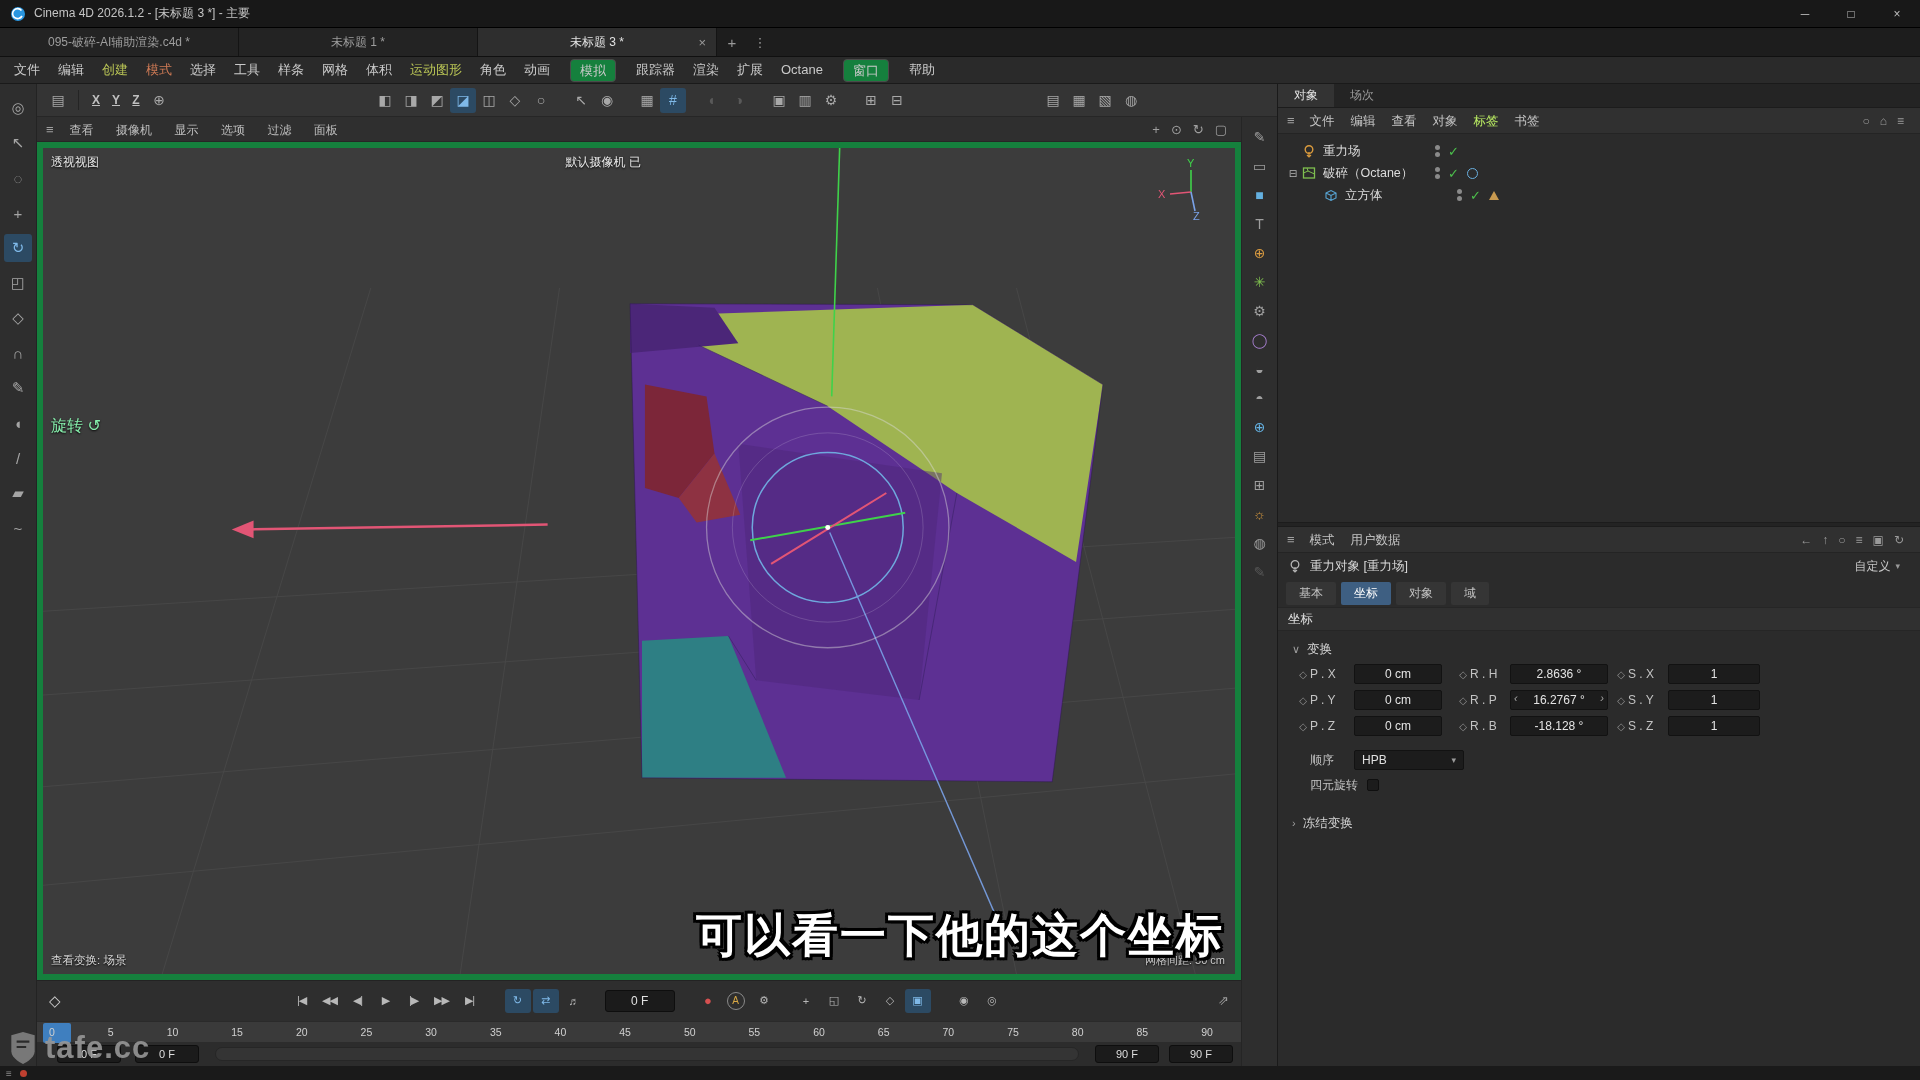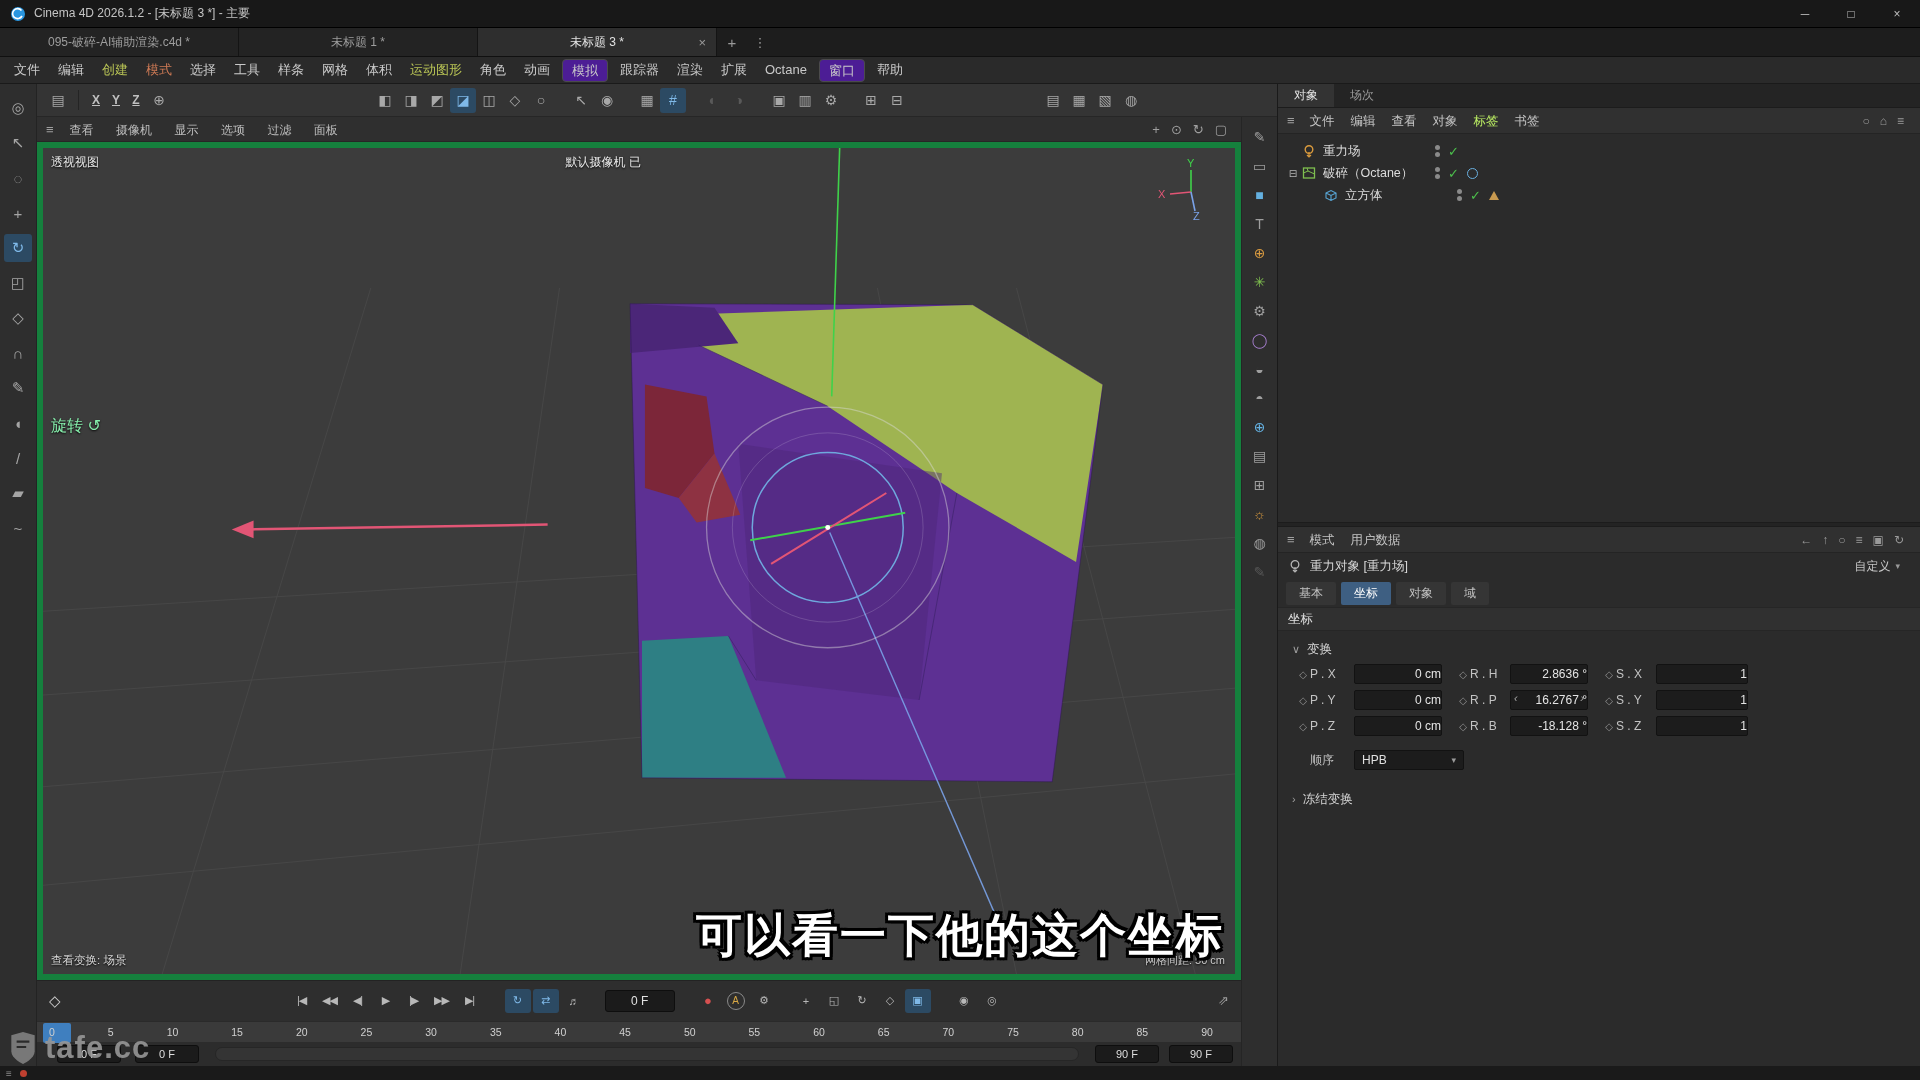--- a/index.html
+++ b/index.html
@@ -22,21 +22,21 @@
 .layout-tabs{margin-left:auto;display:flex;align-items:stretch;margin-right:4px}
 .layout-tab{padding:0 15px;display:flex;align-items:center;font-size:12.5px;color:#9a9a9a;border-bottom:2px solid transparent}
 .layout-tab.active{color:#ececec;border-bottom-color:#4a8fd6}
 .tab-menu-dots{width:26px;display:flex;align-items:center;justify-content:center;color:#9a9a9a;font-size:13px}
 
 
 .menubar{height:27px;background:#2a2a2a;display:flex;align-items:center;padding-left:5px;border-bottom:1px solid #1a1a1a}
 .menu-item{padding:0 9px;font-size:13px;color:#c9c9c9;line-height:26px;flex:none}
 .menu-item.m-green{color:#b9c455}
 .menu-item.m-red{color:#cf7a55}
-.menu-item.m-raised{background:#4c1d95;border:1px solid #4b4b4b;border-radius:4px;line-height:21px;margin:0 3px}
+.menu-item.m-raised{background:#15803d;border:1px solid #4b4b4b;border-radius:4px;line-height:21px;margin:0 11px}
 
 
 .main{height:982px;display:flex}
 .lefttools{width:37px;background:#2e2e2e;border-right:1px solid #232323;display:flex;flex-direction:column;align-items:center;padding-top:10px;gap:7px;flex:none}
 .tool-icon{width:28px;height:28px;display:flex;align-items:center;justify-content:center;font-size:15px;color:#a5a5a5;border-radius:3px;flex:none}
 .tool-icon.active{background:#2c4a63;color:#7fb9e8}
 
 .center{flex:1;display:flex;flex-direction:column;min-width:0}
 .toolbar{height:33px;background:#343434;border-bottom:1px solid #262626;display:flex;align-items:center;padding-left:8px}
 .tb-icon{width:26px;height:25px;display:flex;align-items:center;justify-content:center;font-size:14px;color:#a8a8a8;border-radius:3px;flex:none}
@@ -127,23 +127,23 @@
 .sec-btn.active{background:#3e5f82;color:#fff}
 .am-group{height:24px;display:flex;align-items:center;padding:0 10px;font-size:12.5px;color:#e2e2e2;background:#303030;border-top:1px solid #262626;border-bottom:1px solid #262626}
 .am-body{flex:1;padding-top:6px}
 .xform-header{height:24px;display:flex;align-items:center;gap:7px;padding-left:14px;font-size:12.5px;color:#d5d5d5}
 .chev{color:#9f9f9f;font-size:11px}
 .f-row{height:26px;display:flex;align-items:center;padding-left:18px;font-size:12px;color:#c3c3c3}
 .kdiam{width:14px;color:#909090;font-size:10px;text-align:center;flex:none}
 .kdiam::before{content:"◇"}
 .f-label{width:44px;flex:none}
 .f-label.r,.f-label.s{width:40px}
-.f-input{height:20px;background:#1c1c1c;border:1px solid #121212;border-radius:2px;display:flex;align-items:center;justify-content:flex-end;font-size:12px;color:#e4e4e4;position:relative;flex:none}
+.f-input{height:20px;background:#1c1c1c;border:1px solid #121212;border-radius:2px;display:flex;align-items:center;justify-content:center;font-size:12px;color:#e4e4e4;position:relative;flex:none}
 .f-input.p-in{width:88px;margin-right:14px}
-.f-input.r-in{width:78px;margin-right:14px}
+.f-input.r-in{width:98px;margin-right:6px}
 .f-input.s-in{width:92px}
 .spin{display:none;color:#a8a8a8;font-size:11px;position:absolute;top:1px}
 .spin.l{left:3px}.spin.l::before{content:"‹"}
 .spin.r{right:3px}.spin.r::before{content:"›"}
 .f-row.editing .spin{display:block}
 .order-row{height:26px;display:flex;align-items:center;padding-left:32px;margin-top:8px;font-size:12px;color:#c3c3c3}
 .order-row .olabel{width:44px}
 .dropdown{width:110px;height:20px;background:#1c1c1c;border:1px solid #121212;border-radius:2px;display:flex;align-items:center;padding:0 7px;font-size:12px;color:#e0e0e0}
 .dropdown .caret{margin-left:auto}
 .quat-row{height:24px;display:flex;align-items:center;padding-left:32px;font-size:12px;color:#c3c3c3;gap:9px}
@@ -719,20 +719,24 @@
         </div>
 
       <div class="order-row">
         <span class="olabel">顺序</span>
         <span class="dropdown">
           <span>HPB</span>
           <span class="caret">▾</span>
         </span>
       </div>
 
+      <div class="quat-row">
+        <span>四元旋转</span>
+        <span class="checkbox"></span>
+      </div>
 
       <div class="freeze-row">
         <span class="chev">›</span>
         <span>冻结变换</span>
       </div>
     </div>
   </div>
 </div>
 
 <div class="bottomstrip">

